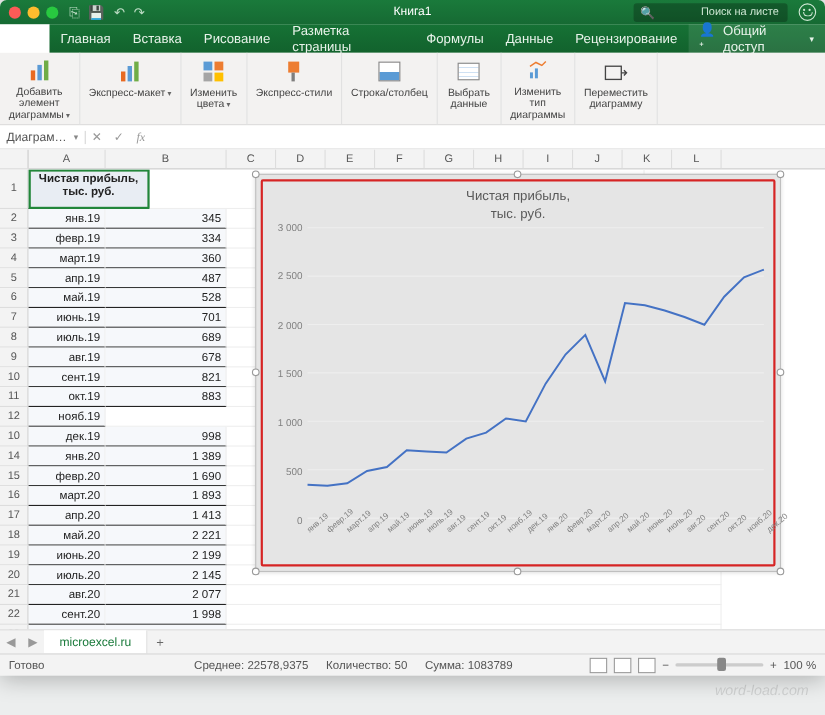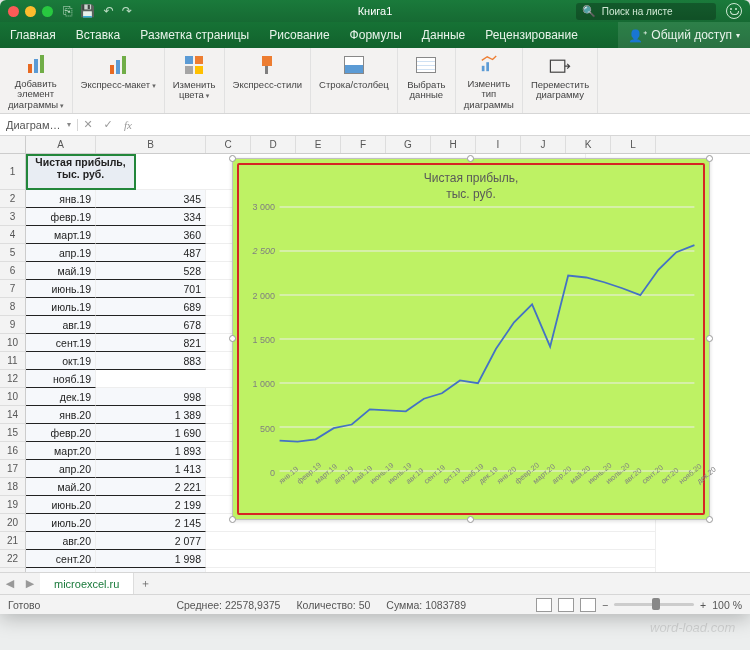--- a/index.html
+++ b/index.html
@@ -8,27 +8,27 @@
   
   .titlebar { height:22px; background:linear-gradient(#1a7a3b,#166a33); display:flex; align-items:center; padding:0 8px; color:#fff; font-size:11px; }
   .traffic { display:flex; gap:6px; margin-right:10px; }
   .tl { width:11px; height:11px; border-radius:50%; }
   .tl.r{background:#fc5b57;} .tl.y{background:#fdbc2e;} .tl.g{background:#28c840;}
   .qat { display:flex; gap:8px; align-items:center; color:#cfe8d4; }
   .qat span{opacity:.9;font-size:12px;}
   .doc-title{ position:absolute; left:0; right:0; text-align:center; pointer-events:none; font-weight:500; }
   .top-right{ margin-left:auto; display:flex; align-items:center; gap:10px;}
   .search-wrap{ display:flex; align-items:center; background:rgba(0,0,0,.25); padding:2px 6px; border-radius:3px; gap:4px; width:140px;}
-  .search-wrap input{ background:none; border:0; outline:0; color:#fff; font-size:10px; width:100%;}
+  .search-wrap input{ background:none; border:0; outline:0; color:#fff; font-size:10px; width:100%;text-align:right;}
   .search-wrap input::placeholder{color:#cfe8d4;}
   .smiley{width:16px;height:16px;border:1.3px solid #cfe8d4;border-radius:50%;position:relative;}
   .smiley:before{content:"";position:absolute;width:2px;height:2px;background:#cfe8d4;border-radius:50%;top:4px;left:3px;box-shadow:5px 0 #cfe8d4;}
   .smiley:after{content:"";position:absolute;width:7px;height:3px;border:1.3px solid #cfe8d4;border-top:0;border-radius:0 0 6px 6px;top:7px;left:3px;}
   
-  .ribbon-tabs{ height:26px; background:linear-gradient(#167235,#12622d); display:flex; align-items:stretch; color:#e8f3ea; font-size:12px;}
+  .ribbon-tabs{ height:26px; background:linear-gradient(#167235,#12622d); display:flex; align-items:stretch; color:#e8f3ea; font-size:12px;margin-left:45px;}
   .ribbon-tabs .tab{ padding:0 10px; display:flex; align-items:center; cursor:default;}
   .share-btn{ margin-left:auto; display:flex; align-items:center; gap:4px; padding:0 10px; background:rgba(255,255,255,.1);}
   
   .ribbon{ height:66px; background:#f3f2f1; border-bottom:1px solid #d6d6d6; display:flex; }
   .grp{ display:flex; flex-direction:column; align-items:center; justify-content:flex-start; padding:5px 8px 3px; border-right:1px solid #e1e1e1; font-size:9.5px; color:#444; text-align:center; min-width:58px;}
   .grp .ico{ width:24px; height:24px; margin-bottom:3px; display:flex; align-items:center; justify-content:center;}
   .grp .lbl{ line-height:1.1; }
   .bars{display:flex;gap:2px;align-items:flex-end;height:18px;}
   .bars i{width:4px;background:#e86a22;display:block;} .bars i:nth-child(1){height:9px;background:#e86a22;} .bars i:nth-child(2){height:14px;background:#5b9bd5;} .bars i:nth-child(3){height:18px;background:#70ad47;}
   .swatch{display:grid;grid-template-columns:repeat(2,8px);grid-template-rows:repeat(2,8px);gap:2px;}
@@ -59,21 +59,21 @@
   .cA{width:70px;text-align:right;background:#fff;}
   .cB{width:110px;text-align:right;background:#fff;}
   .row.hdr .cell{font-weight:600;text-align:center;background:#e8edf3;line-height:1.15;padding-top:2px;white-space:normal;}
   .row.hdr{height:36px;} .row.hdr .rh{height:36px;line-height:36px;} .row.hdr .cell{height:36px;}
   .databorder .cA,.databorder .cB{border-bottom:1px solid #222;}
   .datarow .cA,.datarow .cB{background:#f6f8fb;}
   .cRest{border-right:1px solid #eee;border-bottom:1px solid #eee;}
   
   .row.hdr .cB{outline:2px solid #22863a;outline-offset:-2px;}
   
-  .chart{position:absolute;left:232px;top:22px;width:478px;height:362px;background:#bef264;border:1px solid #bfbfbf;box-shadow:0 1px 4px rgba(0,0,0,.15);}
+  .chart{position:absolute;left:232px;top:22px;width:478px;height:362px;background:#e5e5e5;border:1px solid #bfbfbf;box-shadow:0 1px 4px rgba(0,0,0,.15);}
   .chart-sel{position:absolute;inset:4px;border:2px solid #d62424;border-radius:2px;pointer-events:none;}
   .chart-handles i{position:absolute;width:7px;height:7px;background:#fff;border:1px solid #999;border-radius:50%;}
   .h-tl{top:-4px;left:-4px;}.h-tr{top:-4px;right:-4px;}.h-bl{bottom:-4px;left:-4px;}.h-br{bottom:-4px;right:-4px;}
   .h-t{top:-4px;left:50%;margin-left:-4px;}.h-b{bottom:-4px;left:50%;margin-left:-4px;}
   .h-l{left:-4px;top:50%;margin-top:-4px;}.h-r{right:-4px;top:50%;margin-top:-4px;}
   .chart-title{position:absolute;top:12px;left:0;right:0;text-align:center;font-size:12px;color:#595959;line-height:1.3;}
   .plot{position:absolute;left:46px;right:14px;top:48px;bottom:48px;}
   .plot .ytick{position:absolute;left:-40px;width:36px;text-align:right;font-size:9px;color:#808080;transform:translateY(-50%);}
   .plot .xlabels{position:absolute;left:0;right:0;bottom:-38px;height:36px;}
   .plot .xt{position:absolute;font-size:7.5px;color:#808080;transform:rotate(-40deg);transform-origin:top left;white-space:nowrap;}
@@ -116,22 +116,22 @@
         <span>🔍</span>
         <input placeholder="Поиск на листе" style="">
       </div>
       <div class="smiley"></div>
     </div>
   </div>
 
   <div class="ribbon-tabs">
     <div class="tab">Главная</div>
     <div class="tab">Вставка</div>
+    <div class="tab">Рисование</div>
     <div class="tab">Разметка страницы</div>
-    <div class="tab">Рисование</div>
     <div class="tab">Формулы</div>
     <div class="tab">Данные</div>
     <div class="tab">Рецензирование</div>
     <div class="share-btn">
         <span>👤⁺</span>
         <span>Общий доступ</span>
         <span style="font-size:8px;">▾</span>
       </div>
   </div>
 
@@ -395,21 +395,21 @@
               <line x1="0" y1="44.333333333333314" x2="418" y2="44.333333333333314"></line>
               <line x1="0" y1="0" x2="418" y2="0"></line>
             </g>
             <path class="series" d="M0 235.41 L18.17391304347826 236.38533333333334 L36.34782608695652 234.08 L54.52173913043478 222.81933333333333 L72.69565217391305 219.184 L90.8695652173913 203.84466666666668 L109.04347826086956 204.90866666666668 L127.21739130434783 205.88400000000001 L145.3913043478261 193.20466666666667 L163.56521739130434 187.70733333333334 L181.7391304347826 174.762 L199.91304347826087 177.51066666666668 L218.08695652173913 142.84199999999998 L236.26086956521738 116.15333333333334 L254.43478260869566 98.154 L272.60869565217394 140.714 L290.7826086956522 69.07133333333334 L308.95652173913044 71.02199999999999 L327.1304347826087 75.81 L345.30434782608694 81.83933333333331 L363.4782608695652 88.844 L381.65217391304344 63.21933333333334 L399.82608695652175 45.48600000000002 L418 38.392666666666656"></path>
           </svg>
           <div class="ytick" style="top: 266px;">0</div>
           <div class="ytick" style="top: 221.667px;">500</div>
           <div class="ytick" style="top: 177.333px;">1 000</div>
           <div class="ytick" style="top: 133px;">1 500</div>
           <div class="ytick" style="top: 88.6667px;">2 000</div>
-          <div class="ytick" style="top: 44.3333px; font-style: italic;">2 500</div>
+          <div class="ytick" style="top: 44.3333px;">2 500</div>
           <div class="ytick" style="top: 0px;">3 000</div>
           <div class="xlabels">
             <div class="xt" style="left: -2px; top: 6px;">янв.19</div>
             <div class="xt" style="left: 16.1739px; top: 6px;">февр.19</div>
             <div class="xt" style="left: 34.3478px; top: 6px;">март.19</div>
             <div class="xt" style="left: 52.5217px; top: 6px;">апр.19</div>
             <div class="xt" style="left: 70.6957px; top: 6px;">май.19</div>
             <div class="xt" style="left: 88.8696px; top: 6px;">июнь.19</div>
             <div class="xt" style="left: 107.043px; top: 6px;">июль.19</div>
             <div class="xt" style="left: 125.217px; top: 6px;">авг.19</div>

